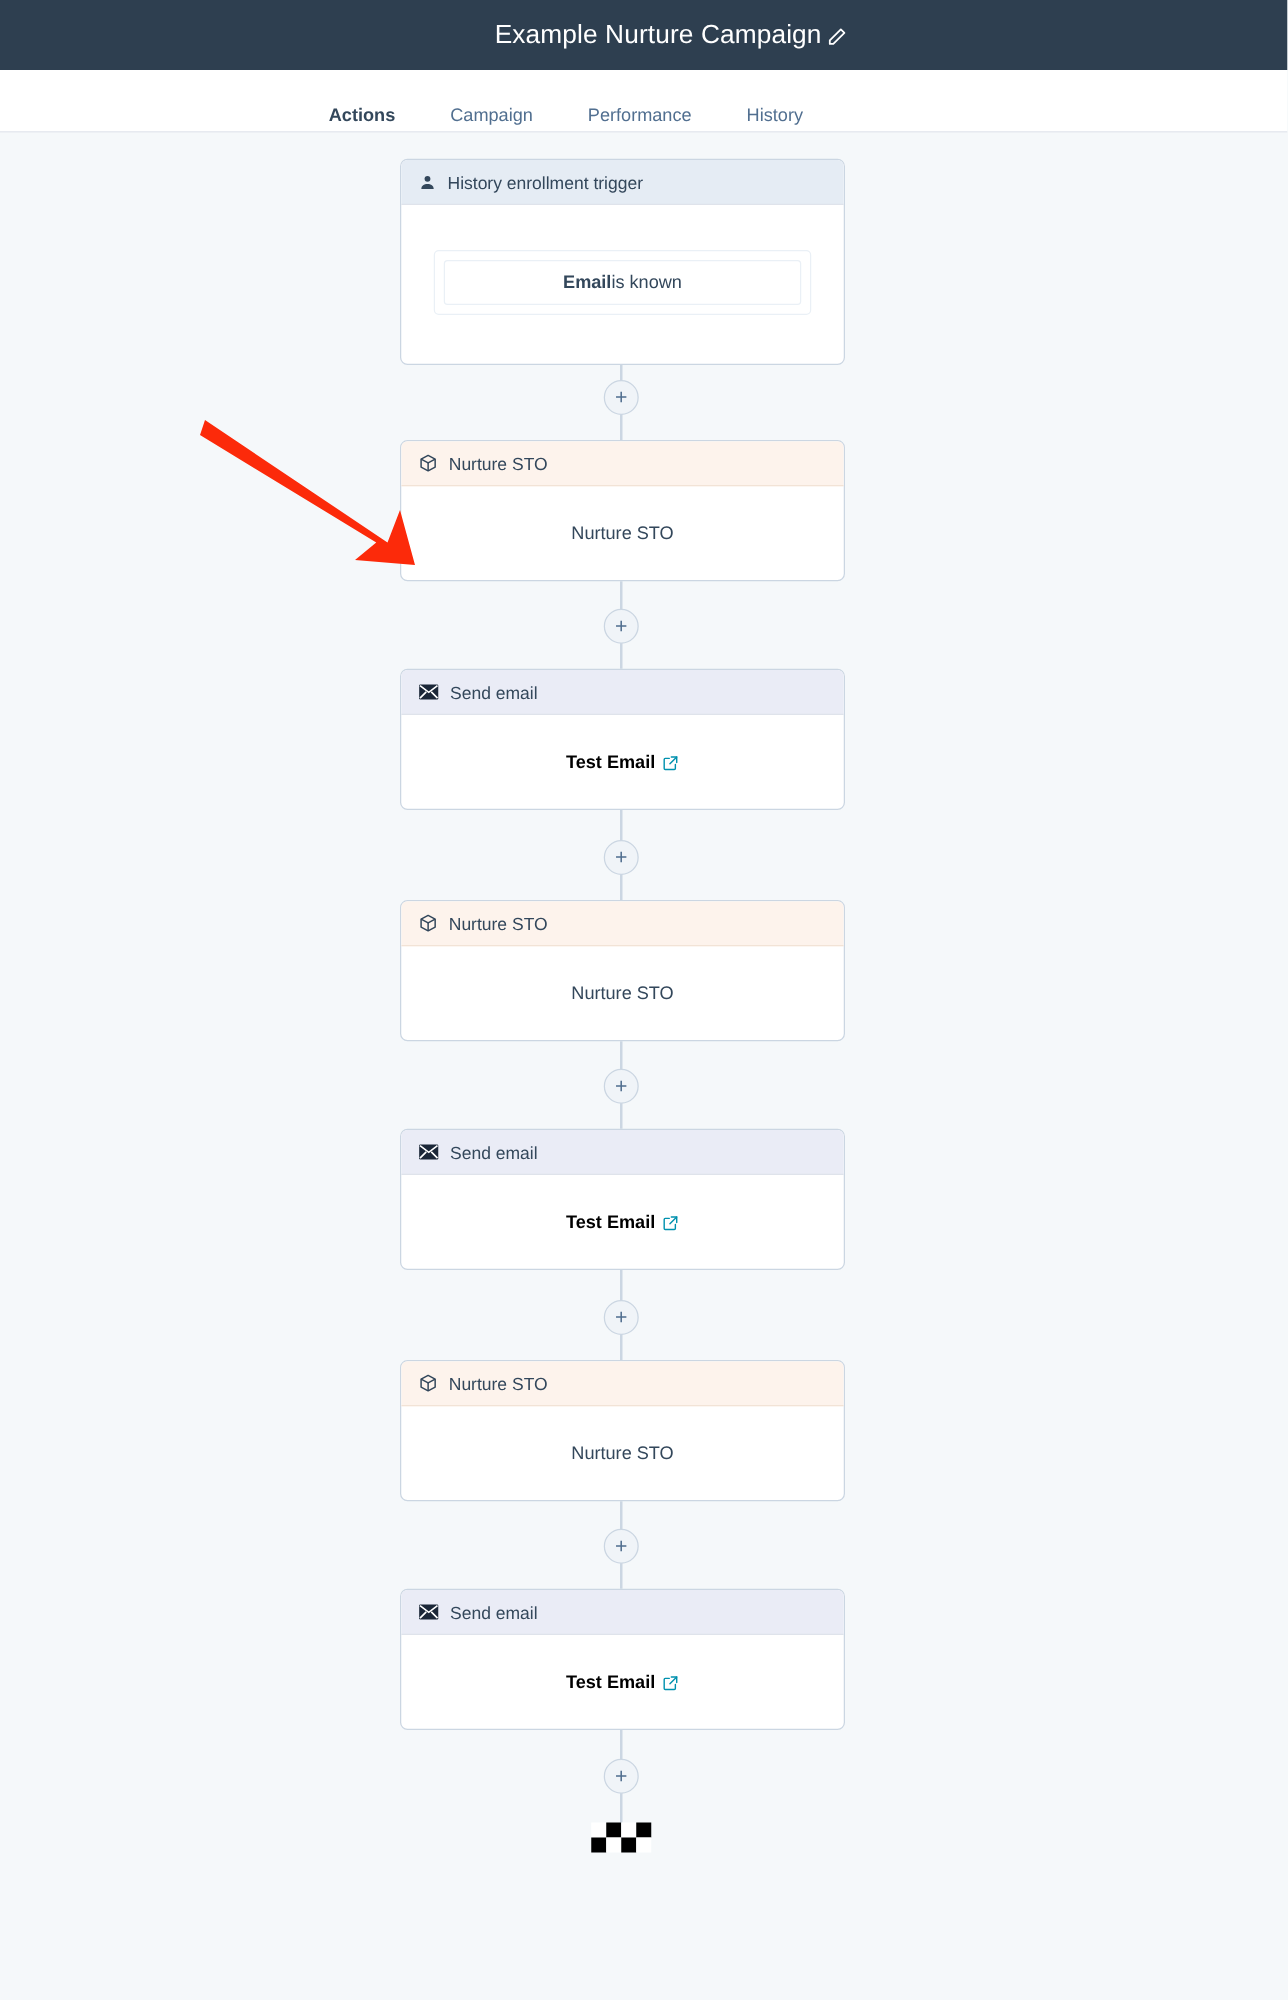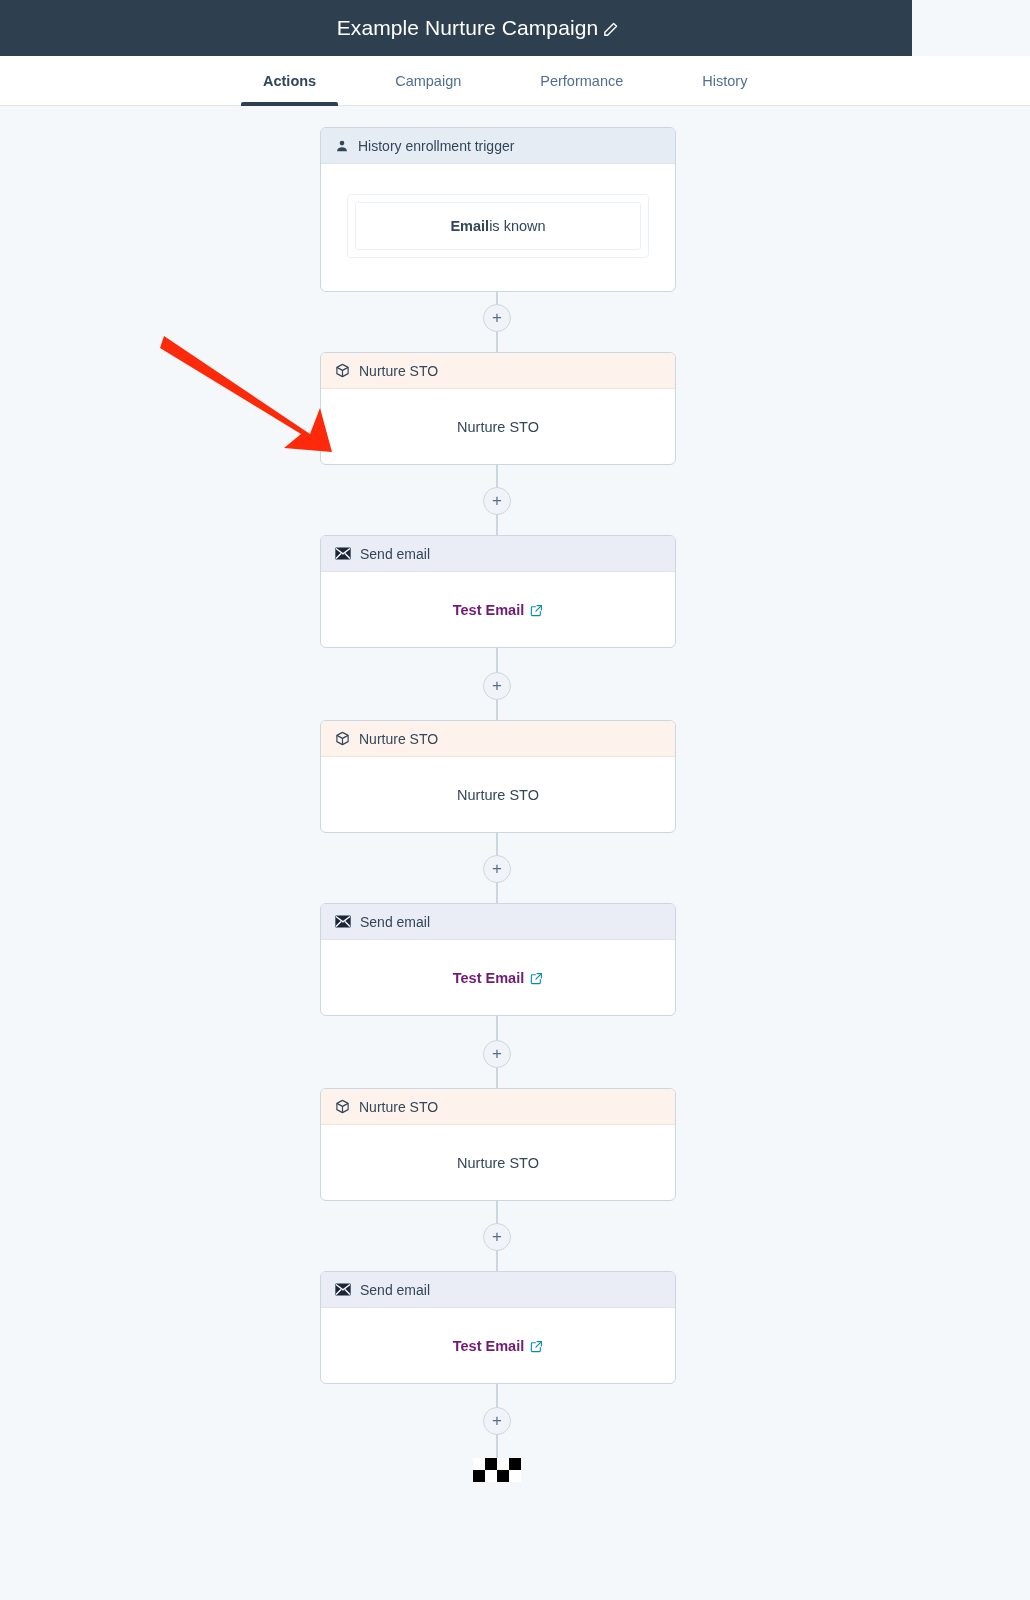--- a/index.html
+++ b/index.html
@@ -16,21 +16,21 @@
     position: relative;
     width: 1030px;
     height: 1600px;
     background: #f5f8fa;
   }
 
   
   .titlebar {
     position: absolute;
     top: 0; left: 0;
-    width: 912px;
+    width: 1030px;
     height: 56px;
     background: #2e3f50;
     display: flex;
     align-items: center;
     justify-content: center;
     gap: 4px;
     padding-left: 44px;
   }
   .titlebar .wf-title {
     color: #ffffff;
@@ -51,25 +51,24 @@
     position: absolute;
     top: 56px; left: 0;
     width: 1030px;
     height: 50px;
     background: #ffffff;
     border-bottom: 1px solid #dfe3eb;
   }
   .tabs {
     position: absolute;
     left: 241px;
-    top: 0;
+    top: 12px;
     height: 50px;
     display: flex;
     align-items: flex-start;
-    gap: 35px;
   }
   .tab {
     height: 50px;
     display: flex;
     align-items: center;
     justify-content: center;
     font-size: 14.5px;
     color: #516f90;
     padding: 0 22px;
     position: relative;
@@ -144,31 +143,31 @@
   .trigger-outer {
     margin: 22px 26px 26px 26px;
     border: 1px solid #eaf0f6;
     border-radius: 4px;
     padding: 7px;
     width: 100%;
   }
   .trigger-inner {
     border: 1px solid #eaf0f6;
     border-radius: 3px;
-    height: 48px;
+    height: 36px;
     display: flex;
     align-items: center;
     justify-content: center;
     font-size: 14.5px;
     color: #33475b;
   }
   .trigger-inner b { font-weight: bold; }
 
   .email-link {
-    color: #701a75;
+    color: #000000;
     font-size: 14.5px;
     font-weight: bold;
     text-decoration: none;
     display: inline-flex;
     align-items: center;
     gap: 6px;
     cursor: pointer;
   }
 
   

